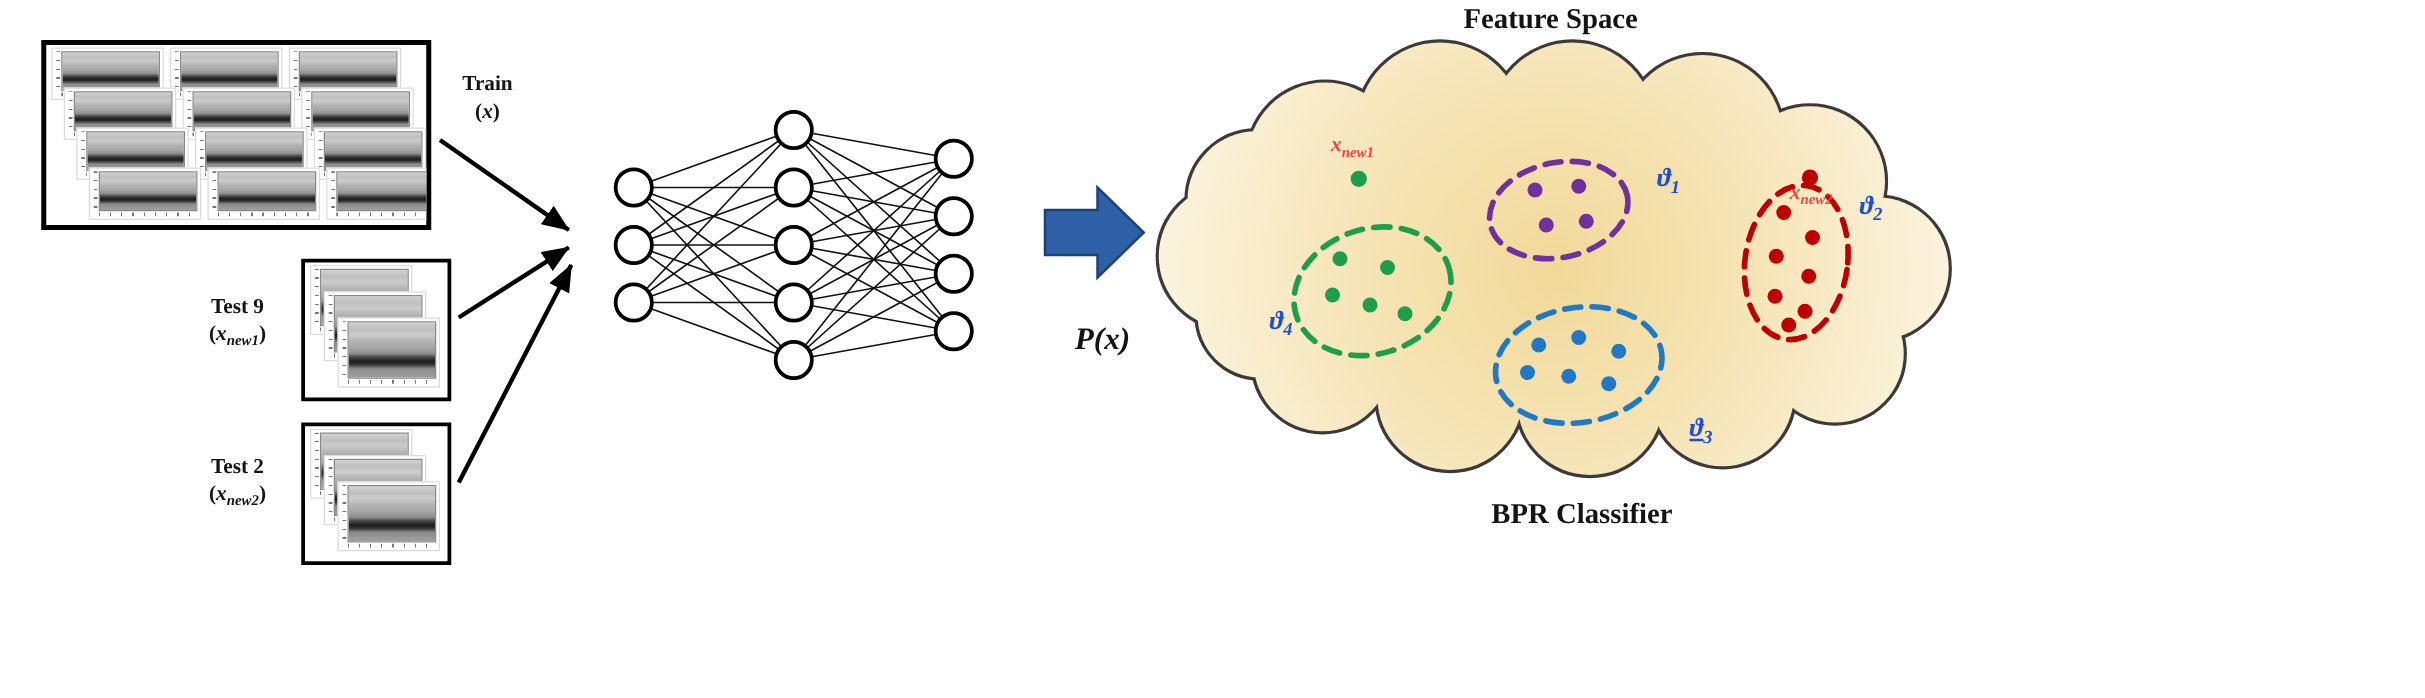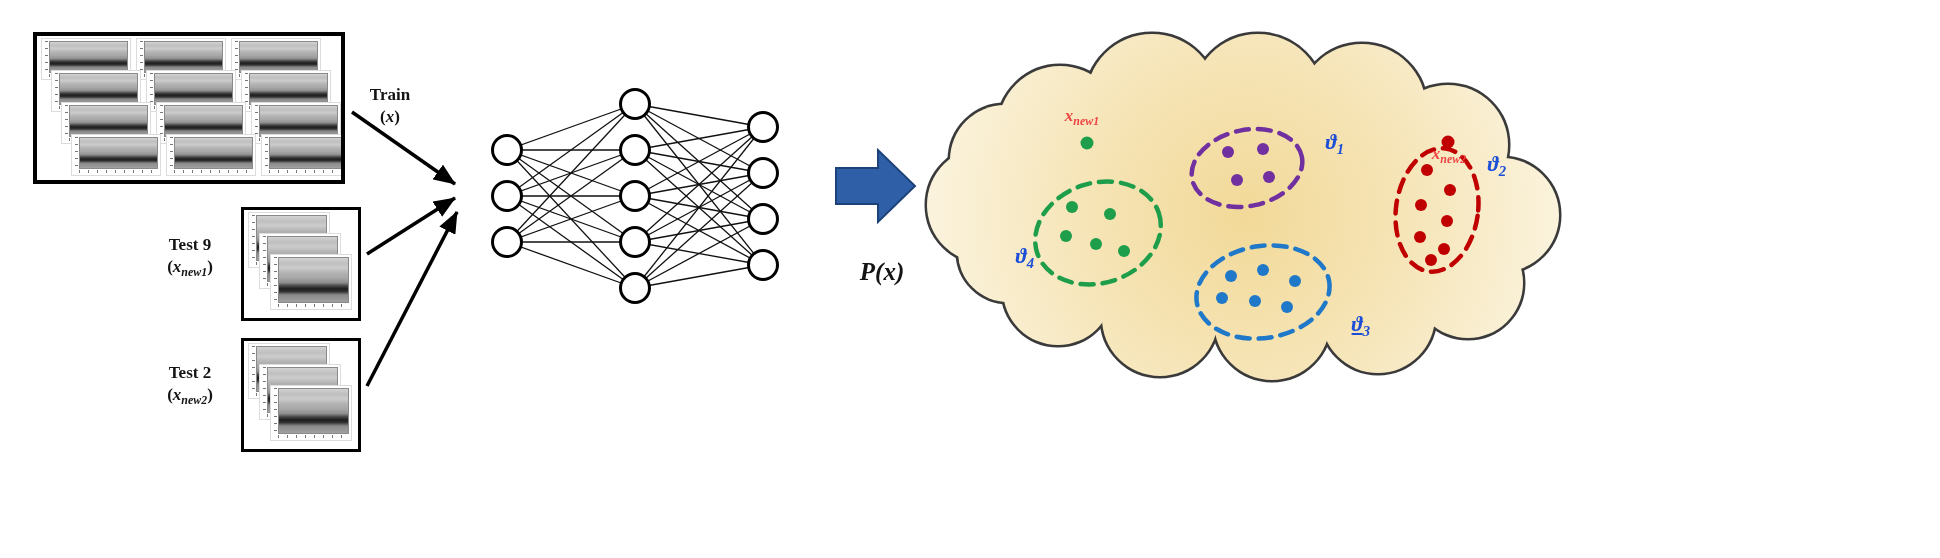--- a/index.html
+++ b/index.html
@@ -20,31 +20,31 @@
   .mini::after { content:""; position:absolute; left:7px; right:2px; bottom:2px; height:3px;
     background:repeating-linear-gradient(90deg,#777 0 1px,transparent 1px 9px); }
   .mini::before { content:""; position:absolute; left:3px; top:2px; bottom:6px; width:3px;
     background:repeating-linear-gradient(180deg,#777 0 1px,transparent 1px 7px); }
 
   
   .lbl { position:absolute; text-align:center; font-weight:bold; color:#141414; line-height:1.28; }
   .mv, i, sub { font-style:italic; font-weight:bold; }
   sub { font-size:70%; }
   #dataset-title { left:0px;   top:297px; width:182px; font-size:19px; }
-  #train-label   { left:348px; top:56px;  width:84px;  font-size:17px;margin-top:28px; }
+  #train-label   { left:348px; top:56px;  width:84px;  font-size:17px; }
   #test1-label   { left:144px; top:234px; width:92px;  font-size:17px; }
   #test2-label   { left:144px; top:362px; width:92px;  font-size:17px; }
   #cnn-label     { left:548px; top:356px; width:175px; font-size:23px; }
   #px-label      { left:832px; top:256px; width:100px; font-size:25px; }
   #fs-title      { left:1128px; top:0px;   width:225px; font-size:23px; }
   #bpr-label     { left:1148px; top:396px; width:235px; font-size:23px; }
   .theta { position:absolute; width:44px; text-align:right; font-size:21px; font-weight:bold; color:#1d4ed8; }
   #theta1 { left:1300px; top:130px; }
   #theta2 { left:1462px; top:152px; }
-  #theta3 { left:1326px; top:312px;text-decoration:underline; }
+  #theta3 { left:1326px; top:330px;text-decoration:underline; }
   #theta4 { left:990px;  top:244px; }
   .pt-lbl { position:absolute; width:70px; text-align:center; font-size:17px; font-weight:bold; color:#ef4444; }
   #xnew1-label { left:1047px; top:106px; }
   #xnew2-label { left:1414px; top:104px;margin-top:40px; }
 </style>
 </head>
 <body>
 
 <div id="canvas">
 
@@ -269,20 +269,22 @@
   </div>
 
   <div class="lbl" id="test2-label">
     <div>Test 2</div>
     <div><span>(</span><i class="mv">x</i><sub>new2</sub><span>)</span></div>
   </div>
 
 
   <div class="lbl" id="px-label"><i>P(</i><i class="mv">x</i><i>)</i></div>
 
+  <div class="lbl" id="fs-title">Feature Space</div>
+  <div class="lbl" id="bpr-label">BPR Classifier</div>
 
   <div class="theta" id="theta1"><i>ϑ</i><sub>1</sub></div>
   <div class="theta" id="theta2"><i>ϑ</i><sub>2</sub></div>
   <div class="theta" id="theta3"><i>ϑ</i><sub>3</sub></div>
   <div class="theta" id="theta4"><i>ϑ</i><sub>4</sub></div>
 
   <div class="pt-lbl" id="xnew1-label"><i class="mv">x</i><sub>new1</sub></div>
   <div class="pt-lbl" id="xnew2-label"><i class="mv">x</i><sub>new2</sub></div>
 </div>
 

